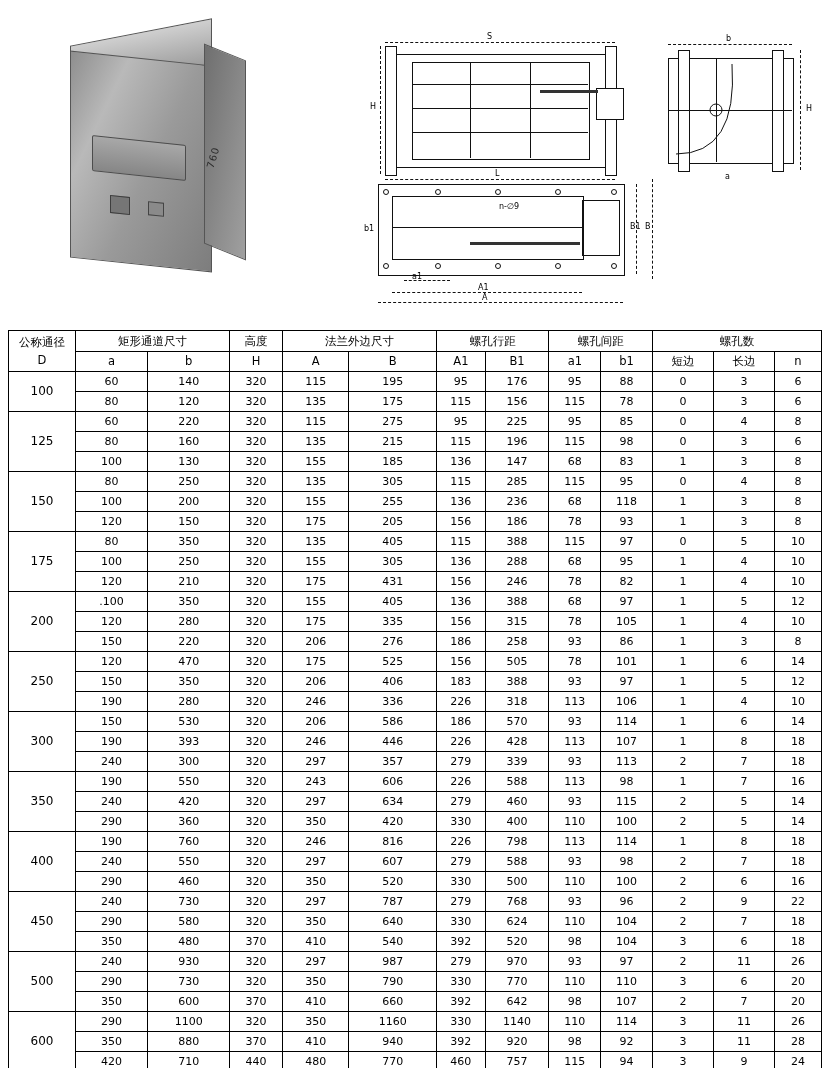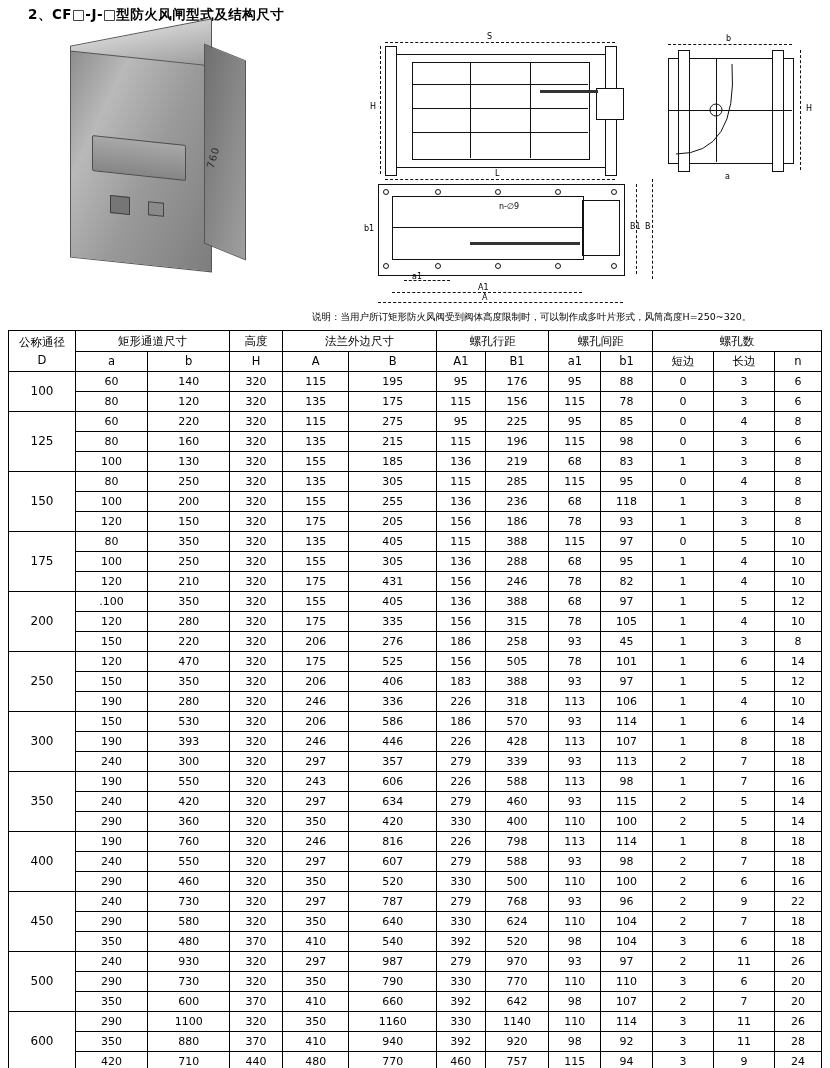--- a/index.html
+++ b/index.html
@@ -196,21 +196,20 @@
   .grp-bot td { border-bottom: 1.6px solid #000; }
   .col-d { width: 66px; }
   .col-n { width: 46px; }
   .col-std { width: 60px; }
 </style>
 </head>
 <body>
 
 <div class="page">
 
-  <div class="heading">2、CF□-J-□型防火风闸型式及结构尺寸</div>
 
   <div class="illus">
 
     <div class="photo">
       <div class="top"></div>
       <div class="body"></div>
       <div class="side"></div>
       <div class="plate"></div>
       <div class="knob"></div>
       <div class="knob2"></div>
@@ -285,21 +284,20 @@
       <div class="dash-v" style="left:636px;top:160px;height:90px;"></div>
       <div class="dash-v" style="left:652px;top:155px;height:100px;"></div>
       <div class="dash-h" style="left:404px;top:256px;width:46px;"></div>
       <div class="tick-label" style="left:412px;top:248px;">a1</div>
       <div class="dash-h" style="left:392px;top:268px;width:190px;"></div>
       <div class="tick-label" style="left:478px;top:259px;">A1</div>
       <div class="dash-h" style="left:378px;top:278px;width:245px;"></div>
       <div class="tick-label" style="left:482px;top:269px;">A</div>
     </div>
 
-    <div class="note">说明：当用户所订矩形防火风阀受到阀体高度限制时，可以制作成多叶片形式，风筒高度H=250~320。</div>
   </div>
 
   <div class="table-wrap">
     <table class="spec">
       <thead>
         <tr>
           <th rowspan="2" class="col-d" style="line-height: 18px;">
               <div style="line-height: 18px;">公称通径</div>
               <div style="line-height: 18px;">D</div>
             </th>
@@ -384,21 +382,21 @@
             <td class="col-std">3</td>
             <td class="col-n">6</td>
           </tr>
           <tr class="grp-bot">
             <td>100</td>
             <td>130</td>
             <td>320</td>
             <td>155</td>
             <td>185</td>
             <td>136</td>
-            <td>219</td>
+            <td>147</td>
             <td>68</td>
             <td>83</td>
             <td class="col-std">1</td>
             <td class="col-std">3</td>
             <td class="col-n">8</td>
           </tr>
           <tr>
             <td rowspan="3" class="col-d dcell">150</td>
             <td>80</td>
             <td>250</td>
@@ -515,21 +513,21 @@
           </tr>
           <tr class="grp-bot">
             <td>150</td>
             <td>220</td>
             <td>320</td>
             <td>206</td>
             <td>276</td>
             <td>186</td>
             <td>258</td>
             <td>93</td>
-            <td>45</td>
+            <td>86</td>
             <td class="col-std">1</td>
             <td class="col-std">3</td>
             <td class="col-n">8</td>
           </tr>
           <tr>
             <td rowspan="3" class="col-d dcell">250</td>
             <td>120</td>
             <td>470</td>
             <td>320</td>
             <td>175</td>

